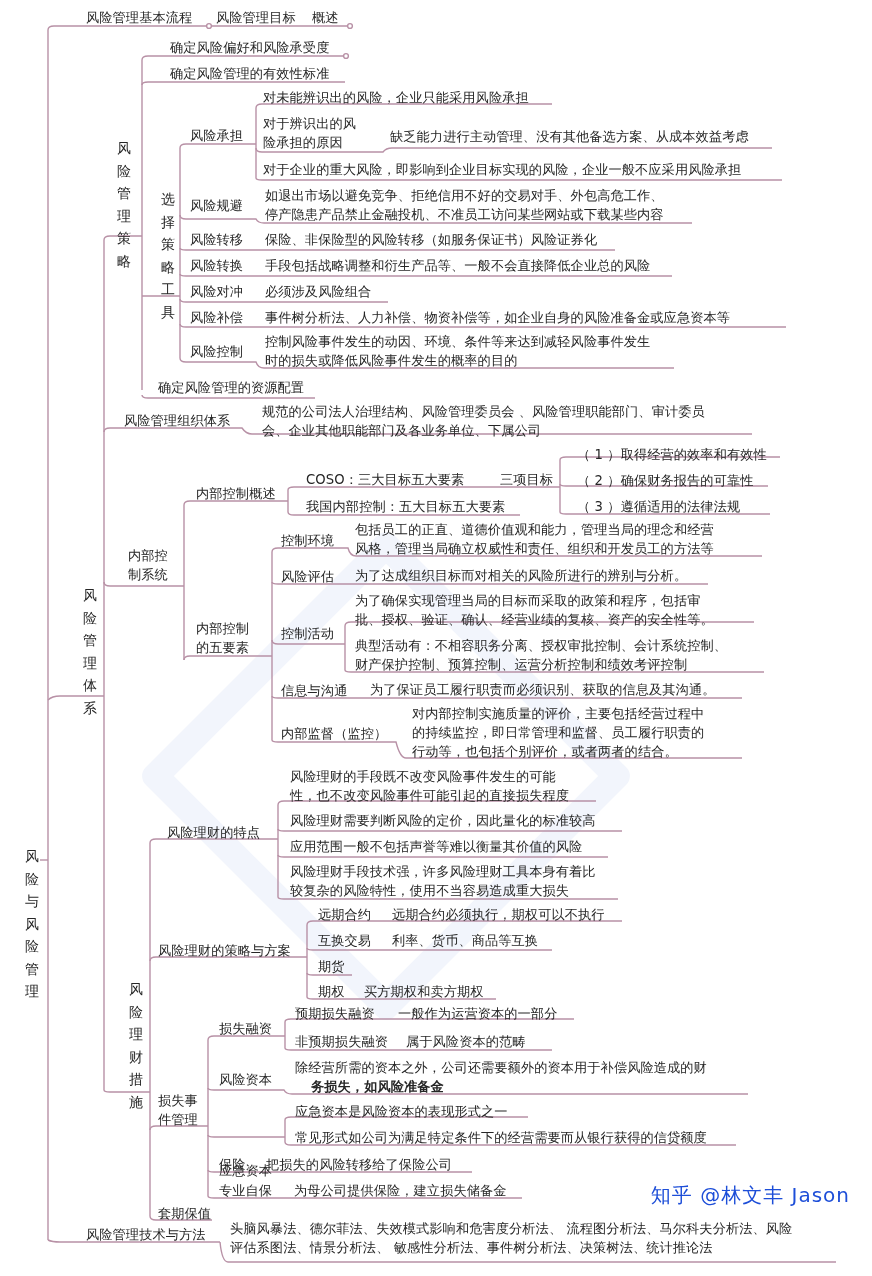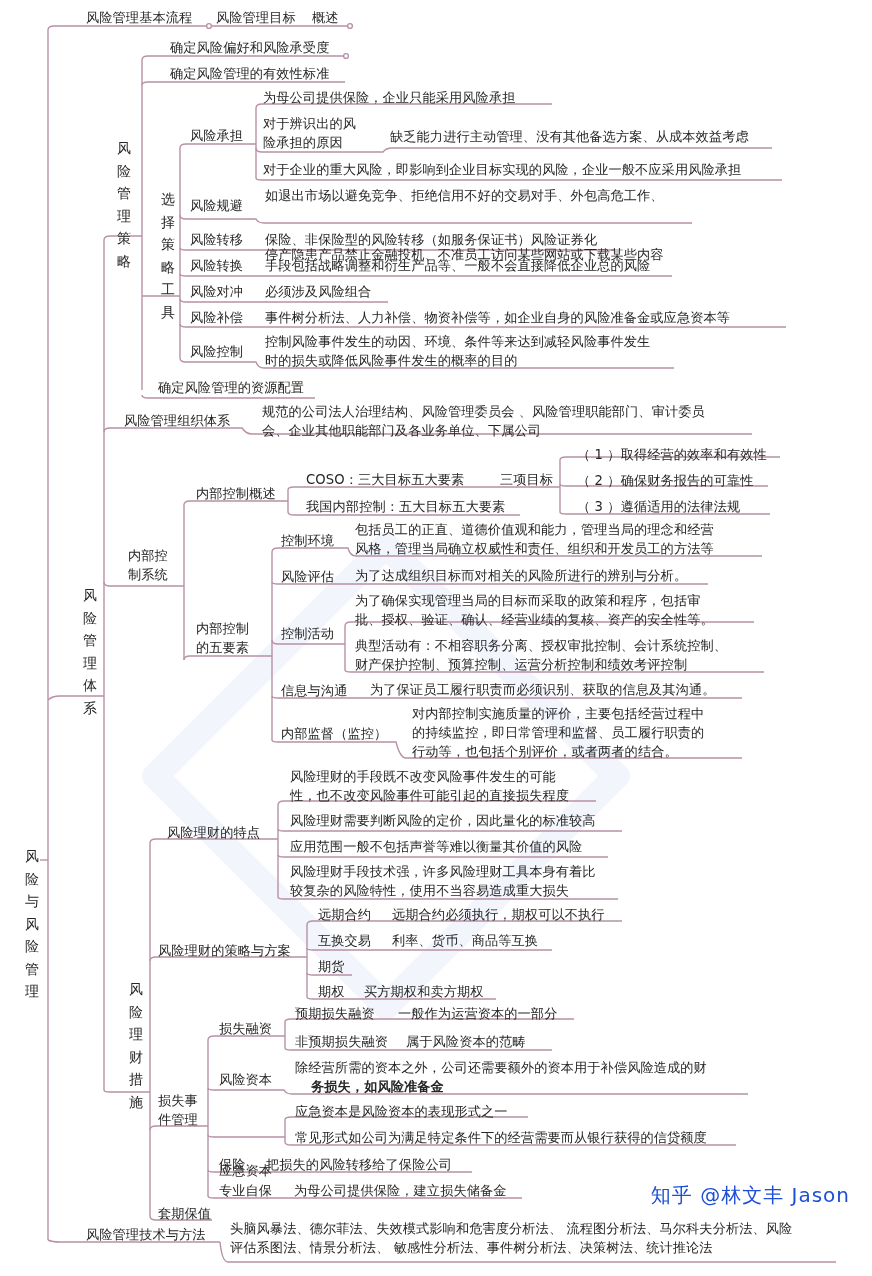--- a/index.html
+++ b/index.html
@@ -118,29 +118,29 @@
     <span style="display:block;width:16px;white-space:normal;word-break:break-all;">风险管理策略</span>
   </div>
   <div class="n" style="left:170px;top:38px;">确定风险偏好和风险承受度</div>
   <div class="n" style="left:170px;top:64px;">确定风险管理的有效性标准</div>
   <div class="v" style="left:160px;top:188px;">
     <span style="display:block;width:16px;white-space:normal;word-break:break-all;">选择策略工具</span>
   </div>
   <div class="n" style="left:158px;top:378px;">确定风险管理的资源配置</div>
 
   <div class="n" style="left:190px;top:126px;">风险承担</div>
-  <div class="n" style="left:263px;top:88px;">为母公司提供保险，企业只能采用风险承担</div>
+  <div class="n" style="left:263px;top:88px;">对未能辨识出的风险，企业只能采用风险承担</div>
   <div class="n" style="left:263px;top:114px;">对于辨识出的风</div>
   <div class="n" style="left:263px;top:133px;">险承担的原因</div>
   <div class="n" style="left:390px;top:127px;">缺乏能力进行主动管理、没有其他备选方案、从成本效益考虑</div>
   <div class="n" style="left:263px;top:160px;">对于企业的重大风险，即影响到企业目标实现的风险，企业一般不应采用风险承担</div>
 
   <div class="n" style="left:190px;top:196px;">风险规避</div>
   <div class="n" style="left:265px;top:186px;">如退出市场以避免竞争、拒绝信用不好的交易对手、外包高危工作、</div>
-  <div class="n" style="left:265px;top:205px;margin-top:40px;">停产隐患产品禁止金融投机、不准员工访问某些网站或下载某些内容</div>
+  <div class="n" style="left:265px;top:205px;">停产隐患产品禁止金融投机、不准员工访问某些网站或下载某些内容</div>
 
   <div class="n" style="left:190px;top:230px;">风险转移</div>
   <div class="n" style="left:265px;top:230px;">保险、非保险型的风险转移（如服务保证书）风险证券化</div>
 
   <div class="n" style="left:190px;top:256px;">风险转换</div>
   <div class="n" style="left:265px;top:256px;">手段包括战略调整和衍生产品等、一般不会直接降低企业总的风险</div>
 
   <div class="n" style="left:190px;top:282px;">风险对冲</div>
   <div class="n" style="left:265px;top:282px;">必须涉及风险组合</div>
 

